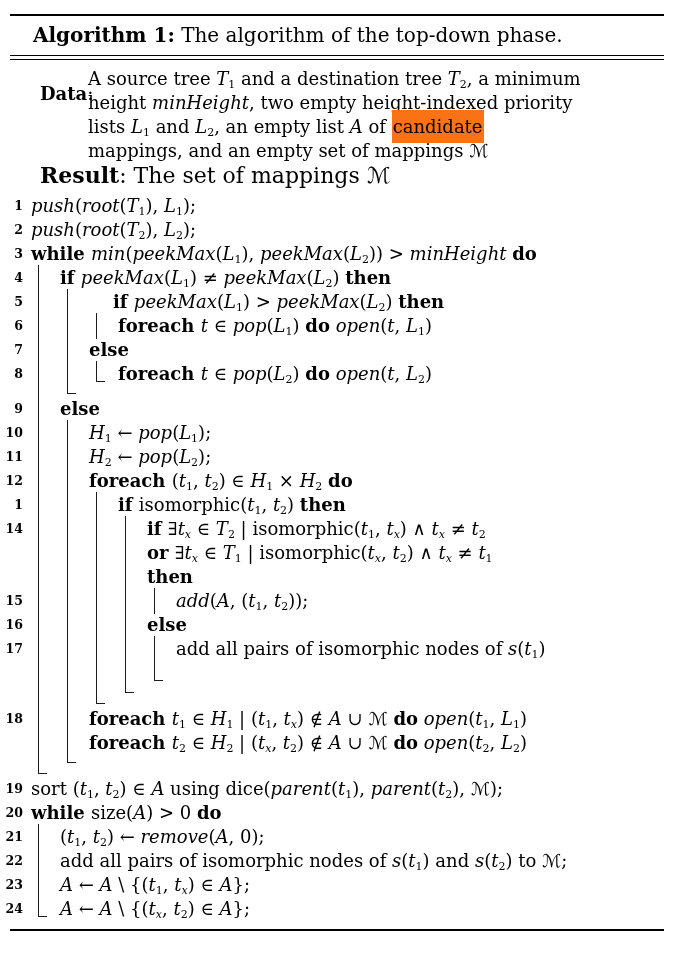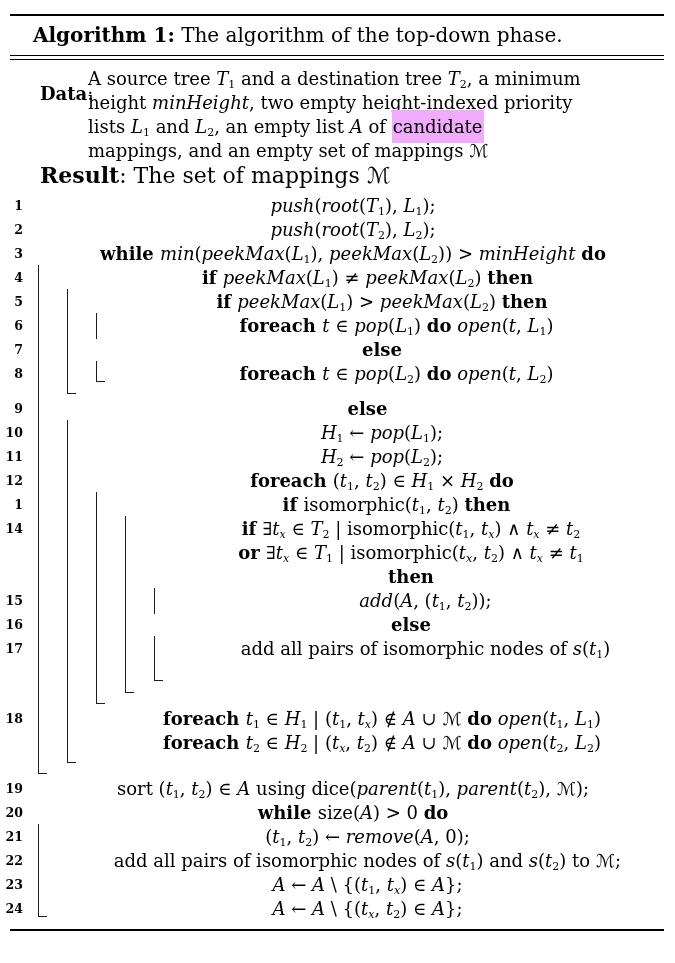--- a/index.html
+++ b/index.html
@@ -18,29 +18,29 @@
   .head{position:relative;margin-top:7px;font-size:18px;line-height:24px;}
   .head-label{position:absolute;left:40px;top:15px;white-space:nowrap;}
   .dlines{margin-left:88px;}
   .dline{white-space:nowrap;}
   .resrow{margin-left:40px;white-space:nowrap;font-size:22px;line-height:24px;}
   .body{margin-top:6px;font-size:18px;}
   .arow{position:relative;height:24px;line-height:24px;white-space:nowrap;}
   .arow.frow{height:11px;}
   .num{position:absolute;left:2px;top:0;width:21px;text-align:right;
        font-weight:bold;font-size:12.5px;line-height:24px;}
-  .atxt{position:relative;text-align:center;}
+  .atxt{position:relative;}
   .vl{position:absolute;top:-1px;bottom:-1px;width:1px;background:#1c1c1c;}
   .ft{position:absolute;top:-1px;width:8px;height:8px;
       border-left:1px solid #1c1c1c;border-bottom:1px solid #1c1c1c;}
   .ft.att{height:20px;}
   .m-k,.m-b{font-weight:bold;}
   .m-i,.m-c{font-style:italic;}
   .m-c{font-family:"DejaVu Serif","DejaVu Sans",serif;}
-  .m-h{background:#f0abfc;padding:6px 1px;}
+  .m-h{background:#f97316;padding:6px 1px;}
   sub.msub{font-size:11px;line-height:0;vertical-align:-3px;font-style:normal;}
   sub.msub.mix{font-style:italic;}
 </style>
 </head>
 <body>
 
 <div class="algo">
   <div class="hr thick top"></div>
 
   <div class="caption">
@@ -76,21 +76,21 @@
       </div>
       <div class="arow">
         <div class="vl" style="left: 38px;"></div>
         <span class="num">4</span>
         <div class="atxt" style="margin-left: 60px;"><span class="m-k">if </span><span class="m-i">peekMax</span><span class="m-r">(</span><span class="m-i">L</span><sub class="msub">1</sub><span class="m-r">) ≠ </span><span class="m-i">peekMax</span><span class="m-r">(</span><span class="m-i">L</span><sub class="msub">2</sub><span class="m-r">) </span><span class="m-k">then</span></div>
       </div>
       <div class="arow">
         <div class="vl" style="left: 38px;"></div>
         <div class="vl" style="left: 67px;"></div>
         <span class="num">5</span>
-        <div class="atxt" style="margin-left: 89px;"><span class="m-k">if </span><span class="m-i">peekMax</span><span class="m-r">(</span><span class="m-i">L</span><sub class="msub">1</sub><span class="m-r">) &gt; </span><span class="m-i">peekMax</span><span class="m-r">(</span><span class="m-i">L</span><sub class="msub">2</sub><span class="m-r">) </span><span class="m-k">then</span></div>
+        <div class="atxt" style="margin-left: 113px;"><span class="m-k">if </span><span class="m-i">peekMax</span><span class="m-r">(</span><span class="m-i">L</span><sub class="msub">1</sub><span class="m-r">) &gt; </span><span class="m-i">peekMax</span><span class="m-r">(</span><span class="m-i">L</span><sub class="msub">2</sub><span class="m-r">) </span><span class="m-k">then</span></div>
       </div>
       <div class="arow">
         <div class="vl" style="left: 38px;"></div>
         <div class="vl" style="left: 67px;"></div>
         <div class="vl" style="left: 96px;"></div>
         <span class="num">6</span>
         <div class="atxt" style="margin-left: 118px;"><span class="m-k">foreach </span><span class="m-i">t</span><span class="m-r"> ∈ </span><span class="m-i">pop</span><span class="m-r">(</span><span class="m-i">L</span><sub class="msub">1</sub><span class="m-r">) </span><span class="m-k">do</span><span class="m-r"> </span><span class="m-i">open</span><span class="m-r">(</span><span class="m-i">t</span><span class="m-r">, </span><span class="m-i">L</span><sub class="msub">1</sub><span class="m-r">)</span></div>
       </div>
       <div class="arow">
         <div class="vl" style="left: 38px;"></div>

